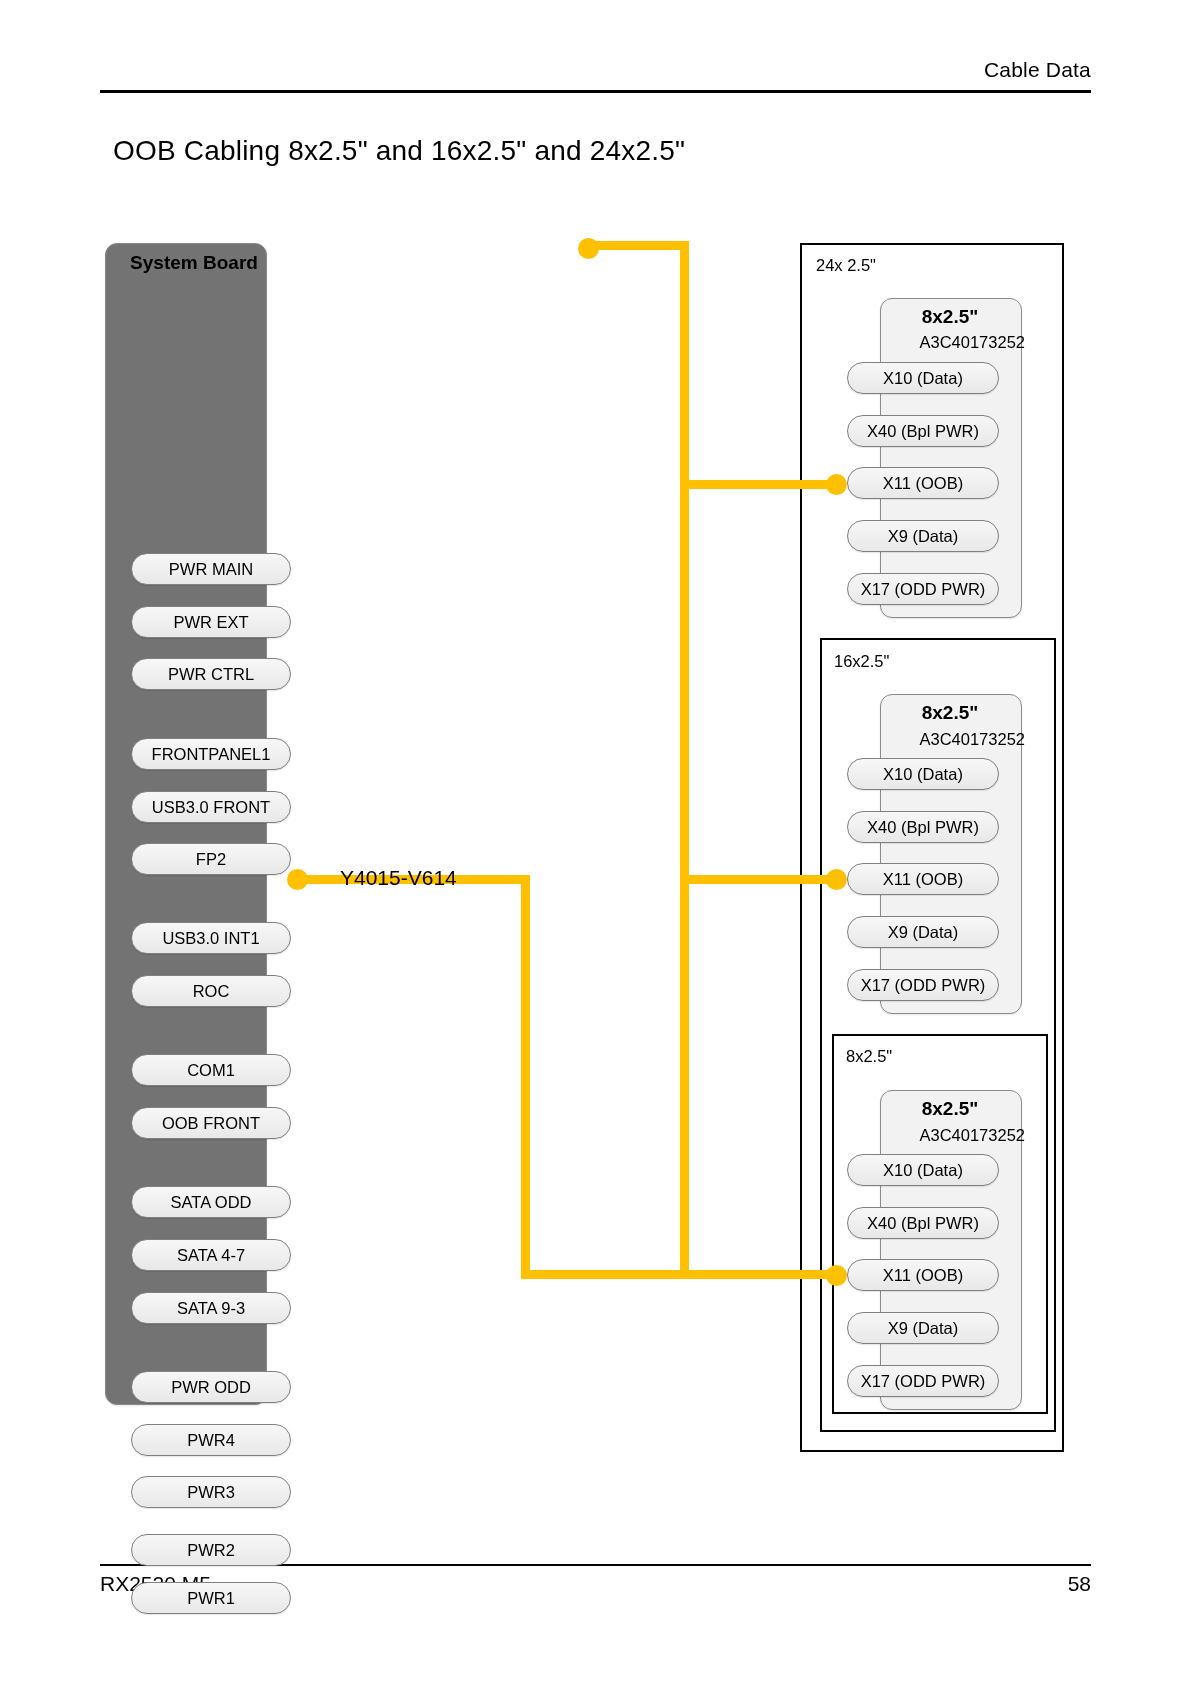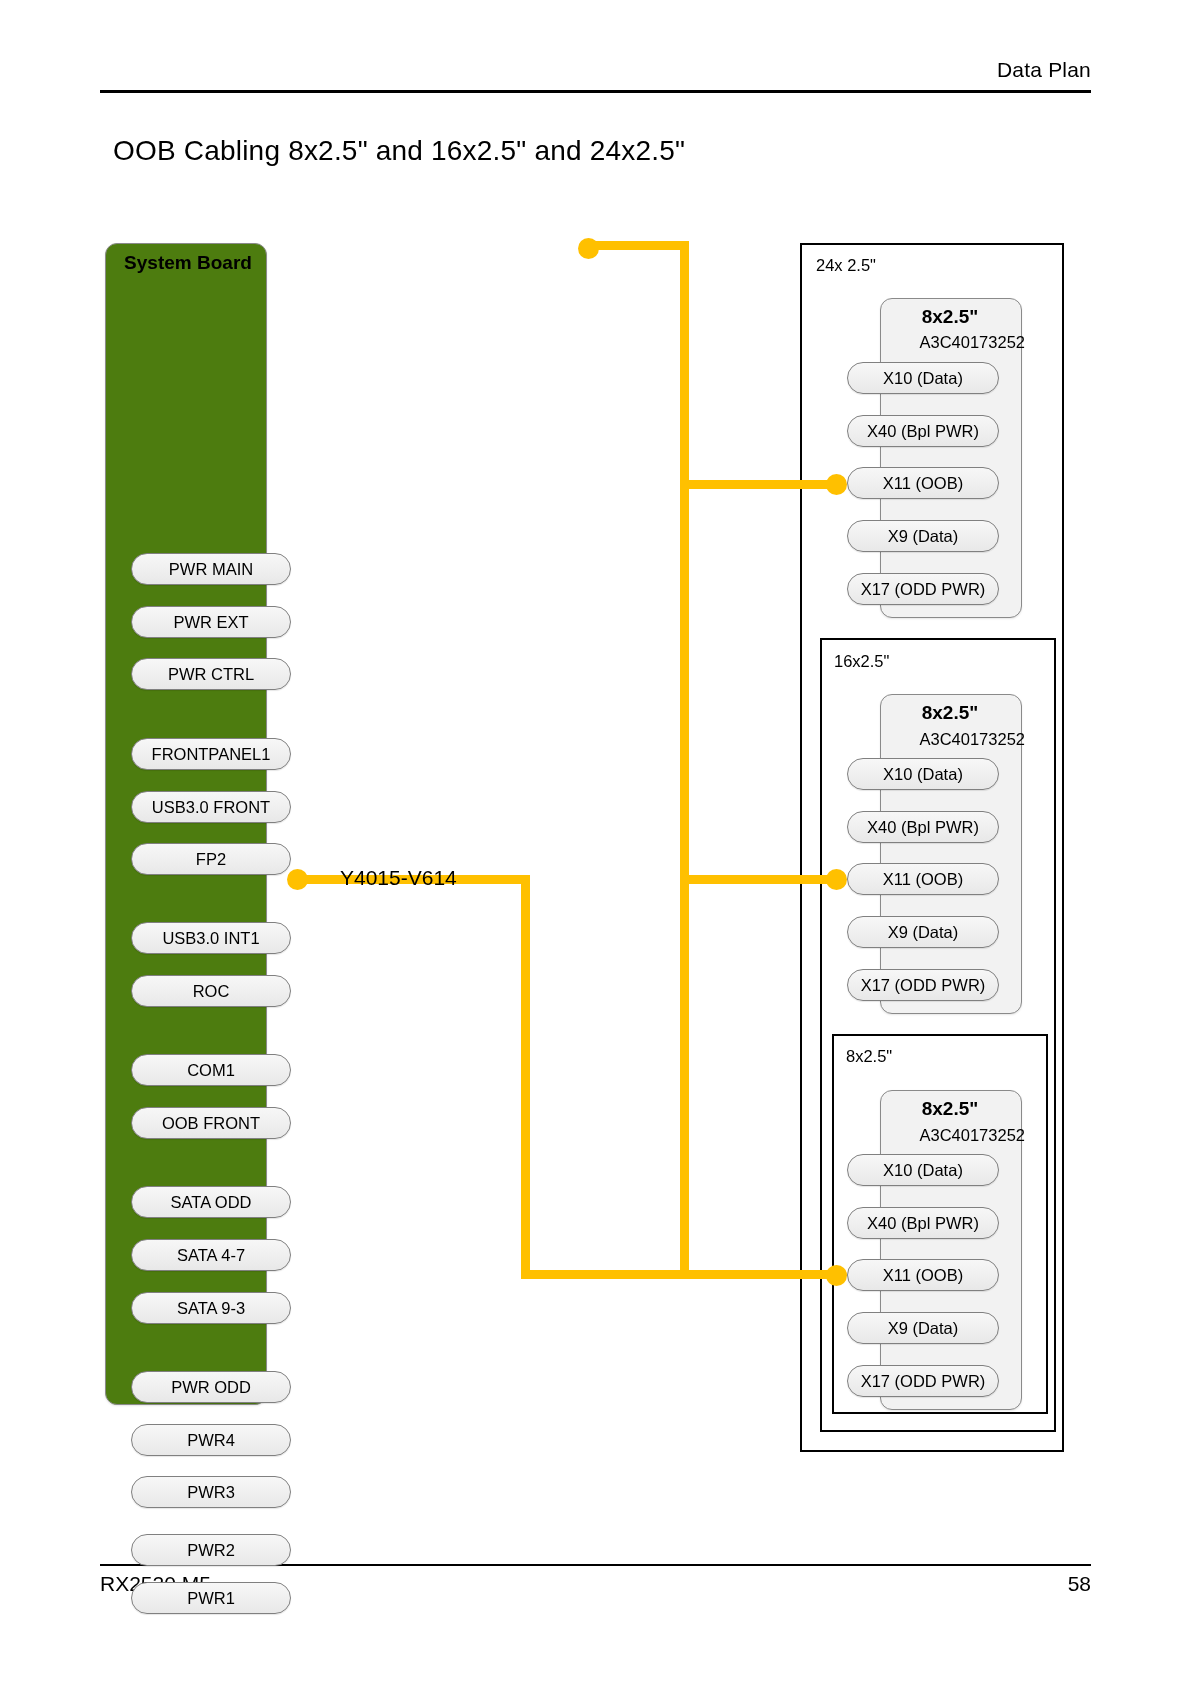--- a/index.html
+++ b/index.html
@@ -43,26 +43,26 @@
     text-align:center;font-size:16.5px;color:#000;
     box-sizing:border-box;white-space:nowrap;
     box-shadow:0 1px 1px rgba(0,0,0,.10);
     z-index:6;
   }
 
   
   .board{
     position:absolute;left:105px;top:243px;width:160px;height:1160px;
     border:1.8px solid #8a8a8a;border-radius:12px;
-    background:#4d7c0f;
+    background:#737373;
     box-shadow:0 1px 2px rgba(0,0,0,.10);
     z-index:3;
   }
   .board-title{
-    position:absolute;left:114px;top:252px;width:148px;
+    position:absolute;left:120px;top:252px;width:148px;
     text-align:center;font-size:19px;font-weight:bold;
     z-index:7;
   }
   .board .pill{left:25px;width:160px;}
 
   
   .bp-outer{
     position:absolute;border:2px solid #000;background:#fff;z-index:1;
   }
   .bp-outer-label{
@@ -96,21 +96,21 @@
   }
   .cable-label{
     position:absolute;font-size:21px;z-index:7;white-space:nowrap;
   }
 </style>
 </head>
 <body>
 
 <div class="page">
 
-  <div class="hdr-text">Data Plan</div>
+  <div class="hdr-text">Cable Data</div>
   <div class="hdr-rule"></div>
 
   <div class="title">OOB Cabling 8x2.5" and 16x2.5" and 24x2.5"</div>
 
   <div id="diagram">
       <div class="bp-outer" style="left: 800px; top: 243px; width: 260px; height: 1205px;"></div>
       <div class="bp-outer-label" style="left: 816px; top: 256px;">24x 2.5"</div>
       <div class="bp-outer" style="left: 820px; top: 638px; width: 232px; height: 790px;"></div>
       <div class="bp-outer-label" style="left: 834px; top: 652px;">16x2.5"</div>
       <div class="bp-outer" style="left: 832px; top: 1034px; width: 212px; height: 376px;"></div>

